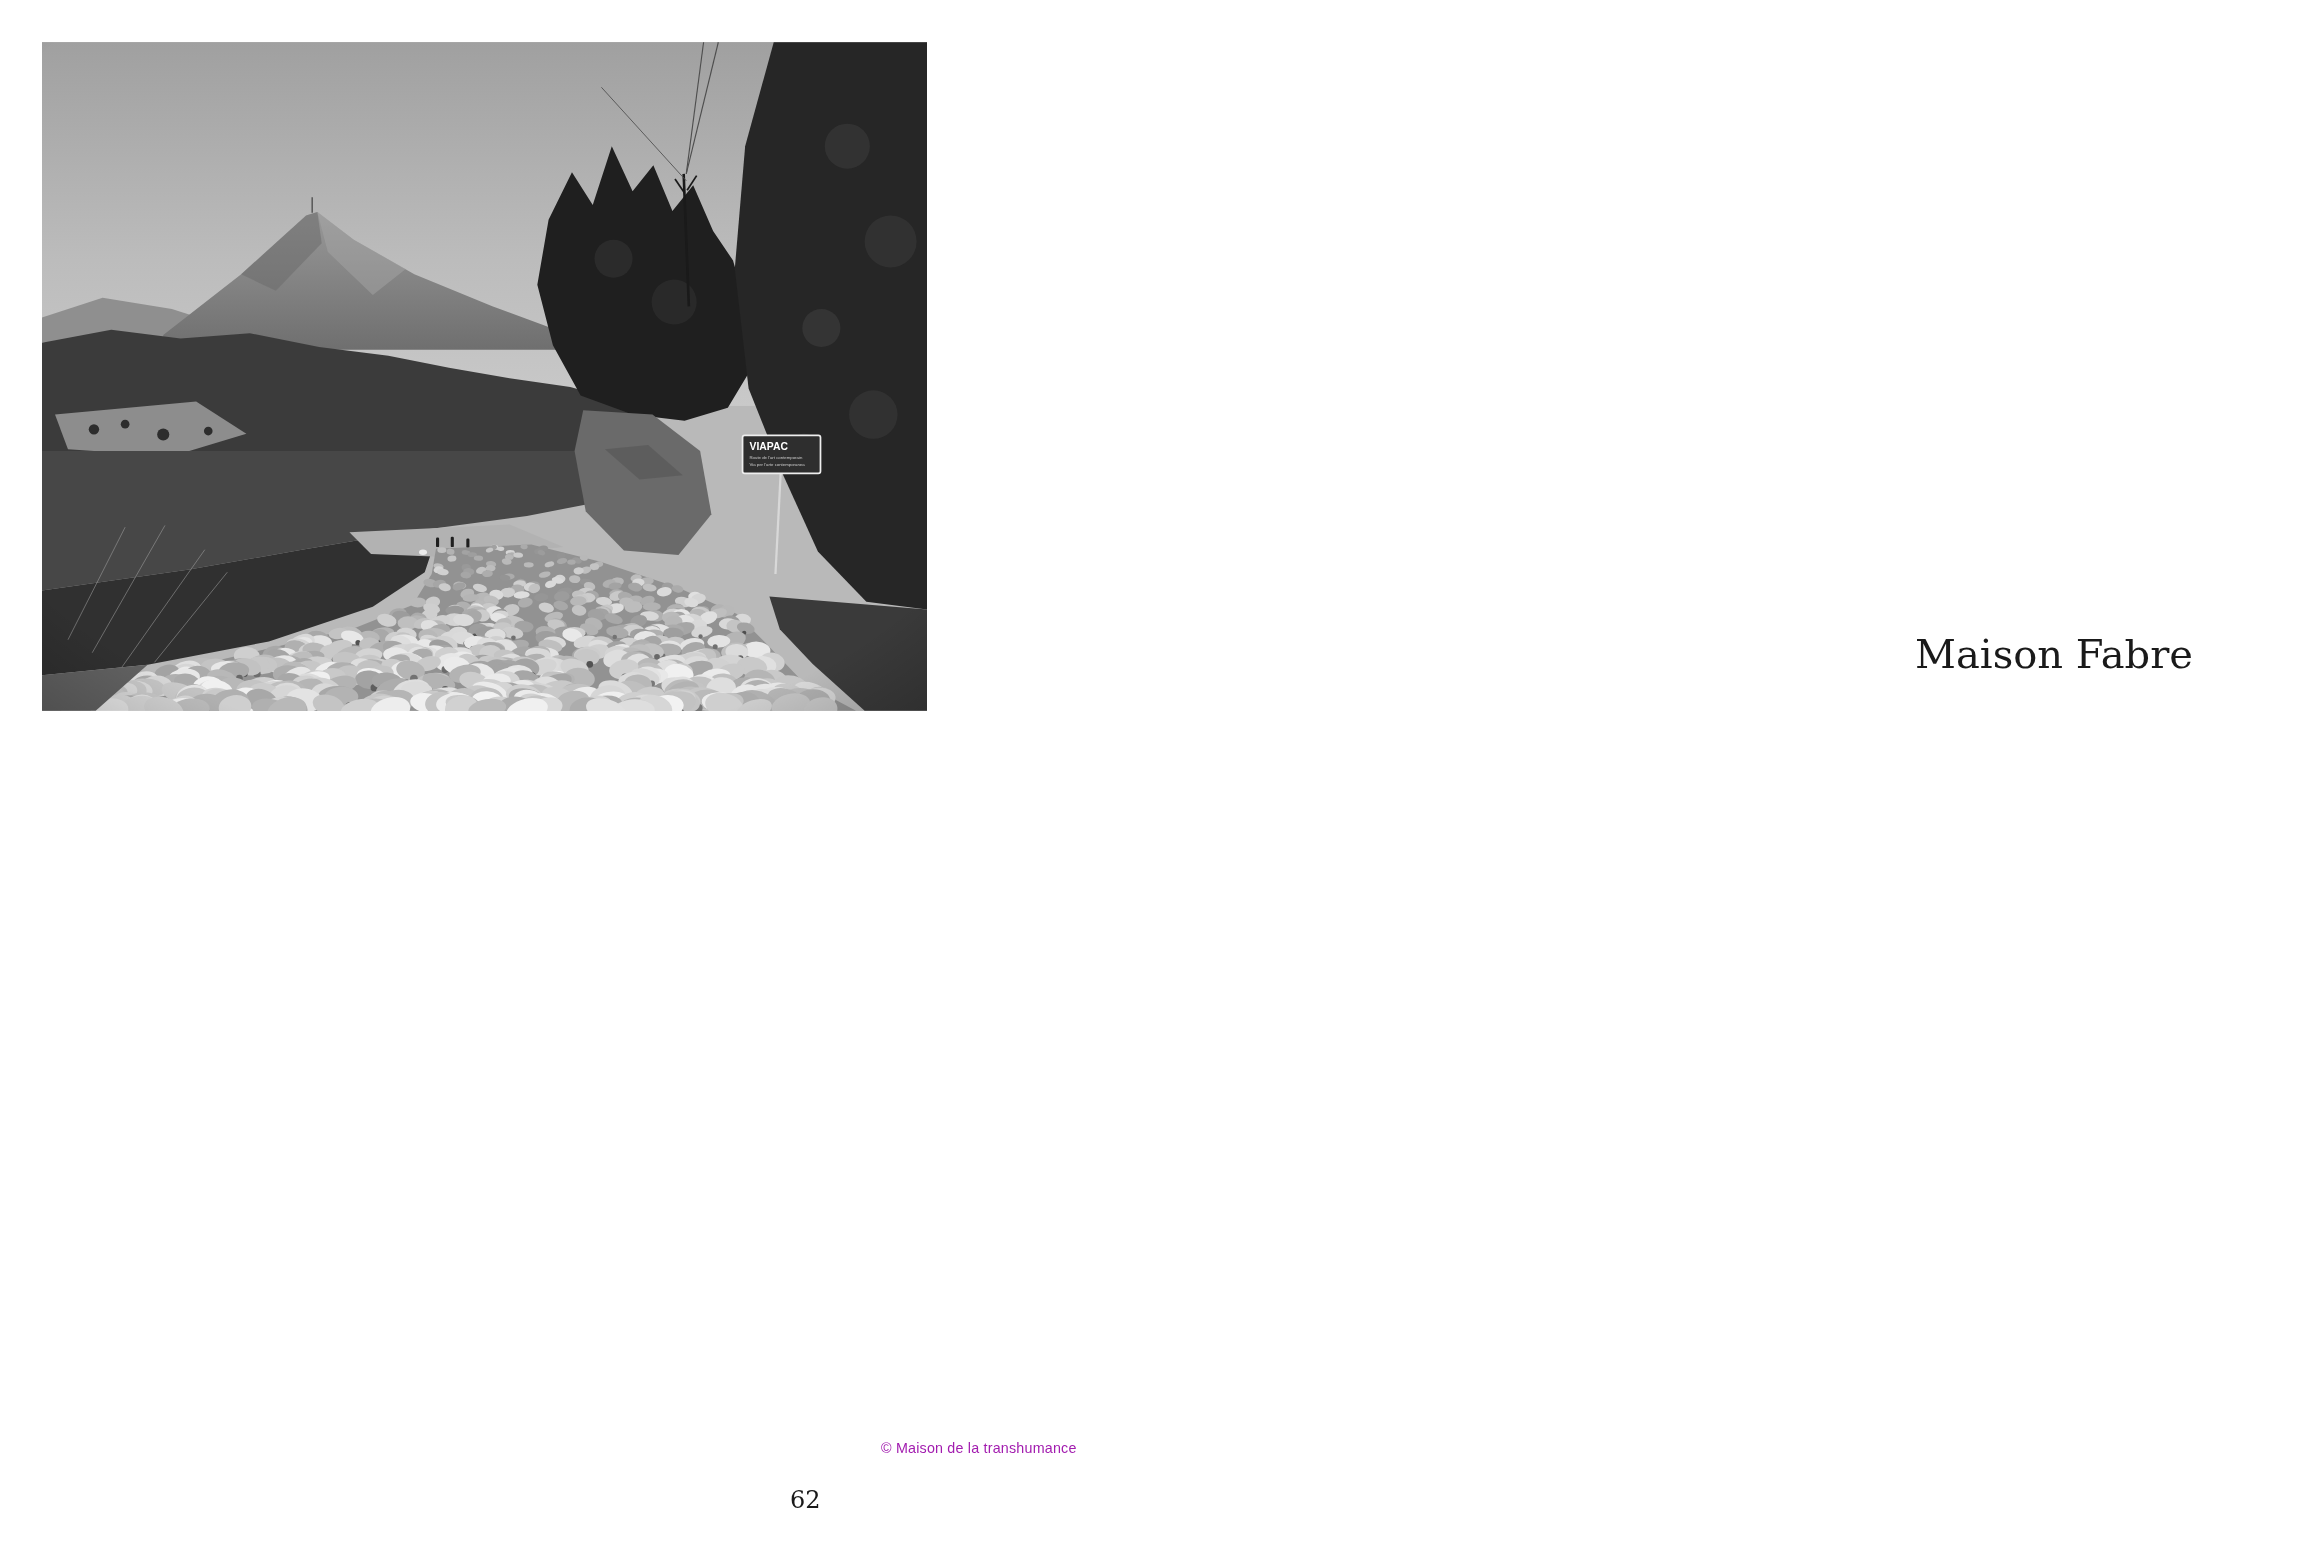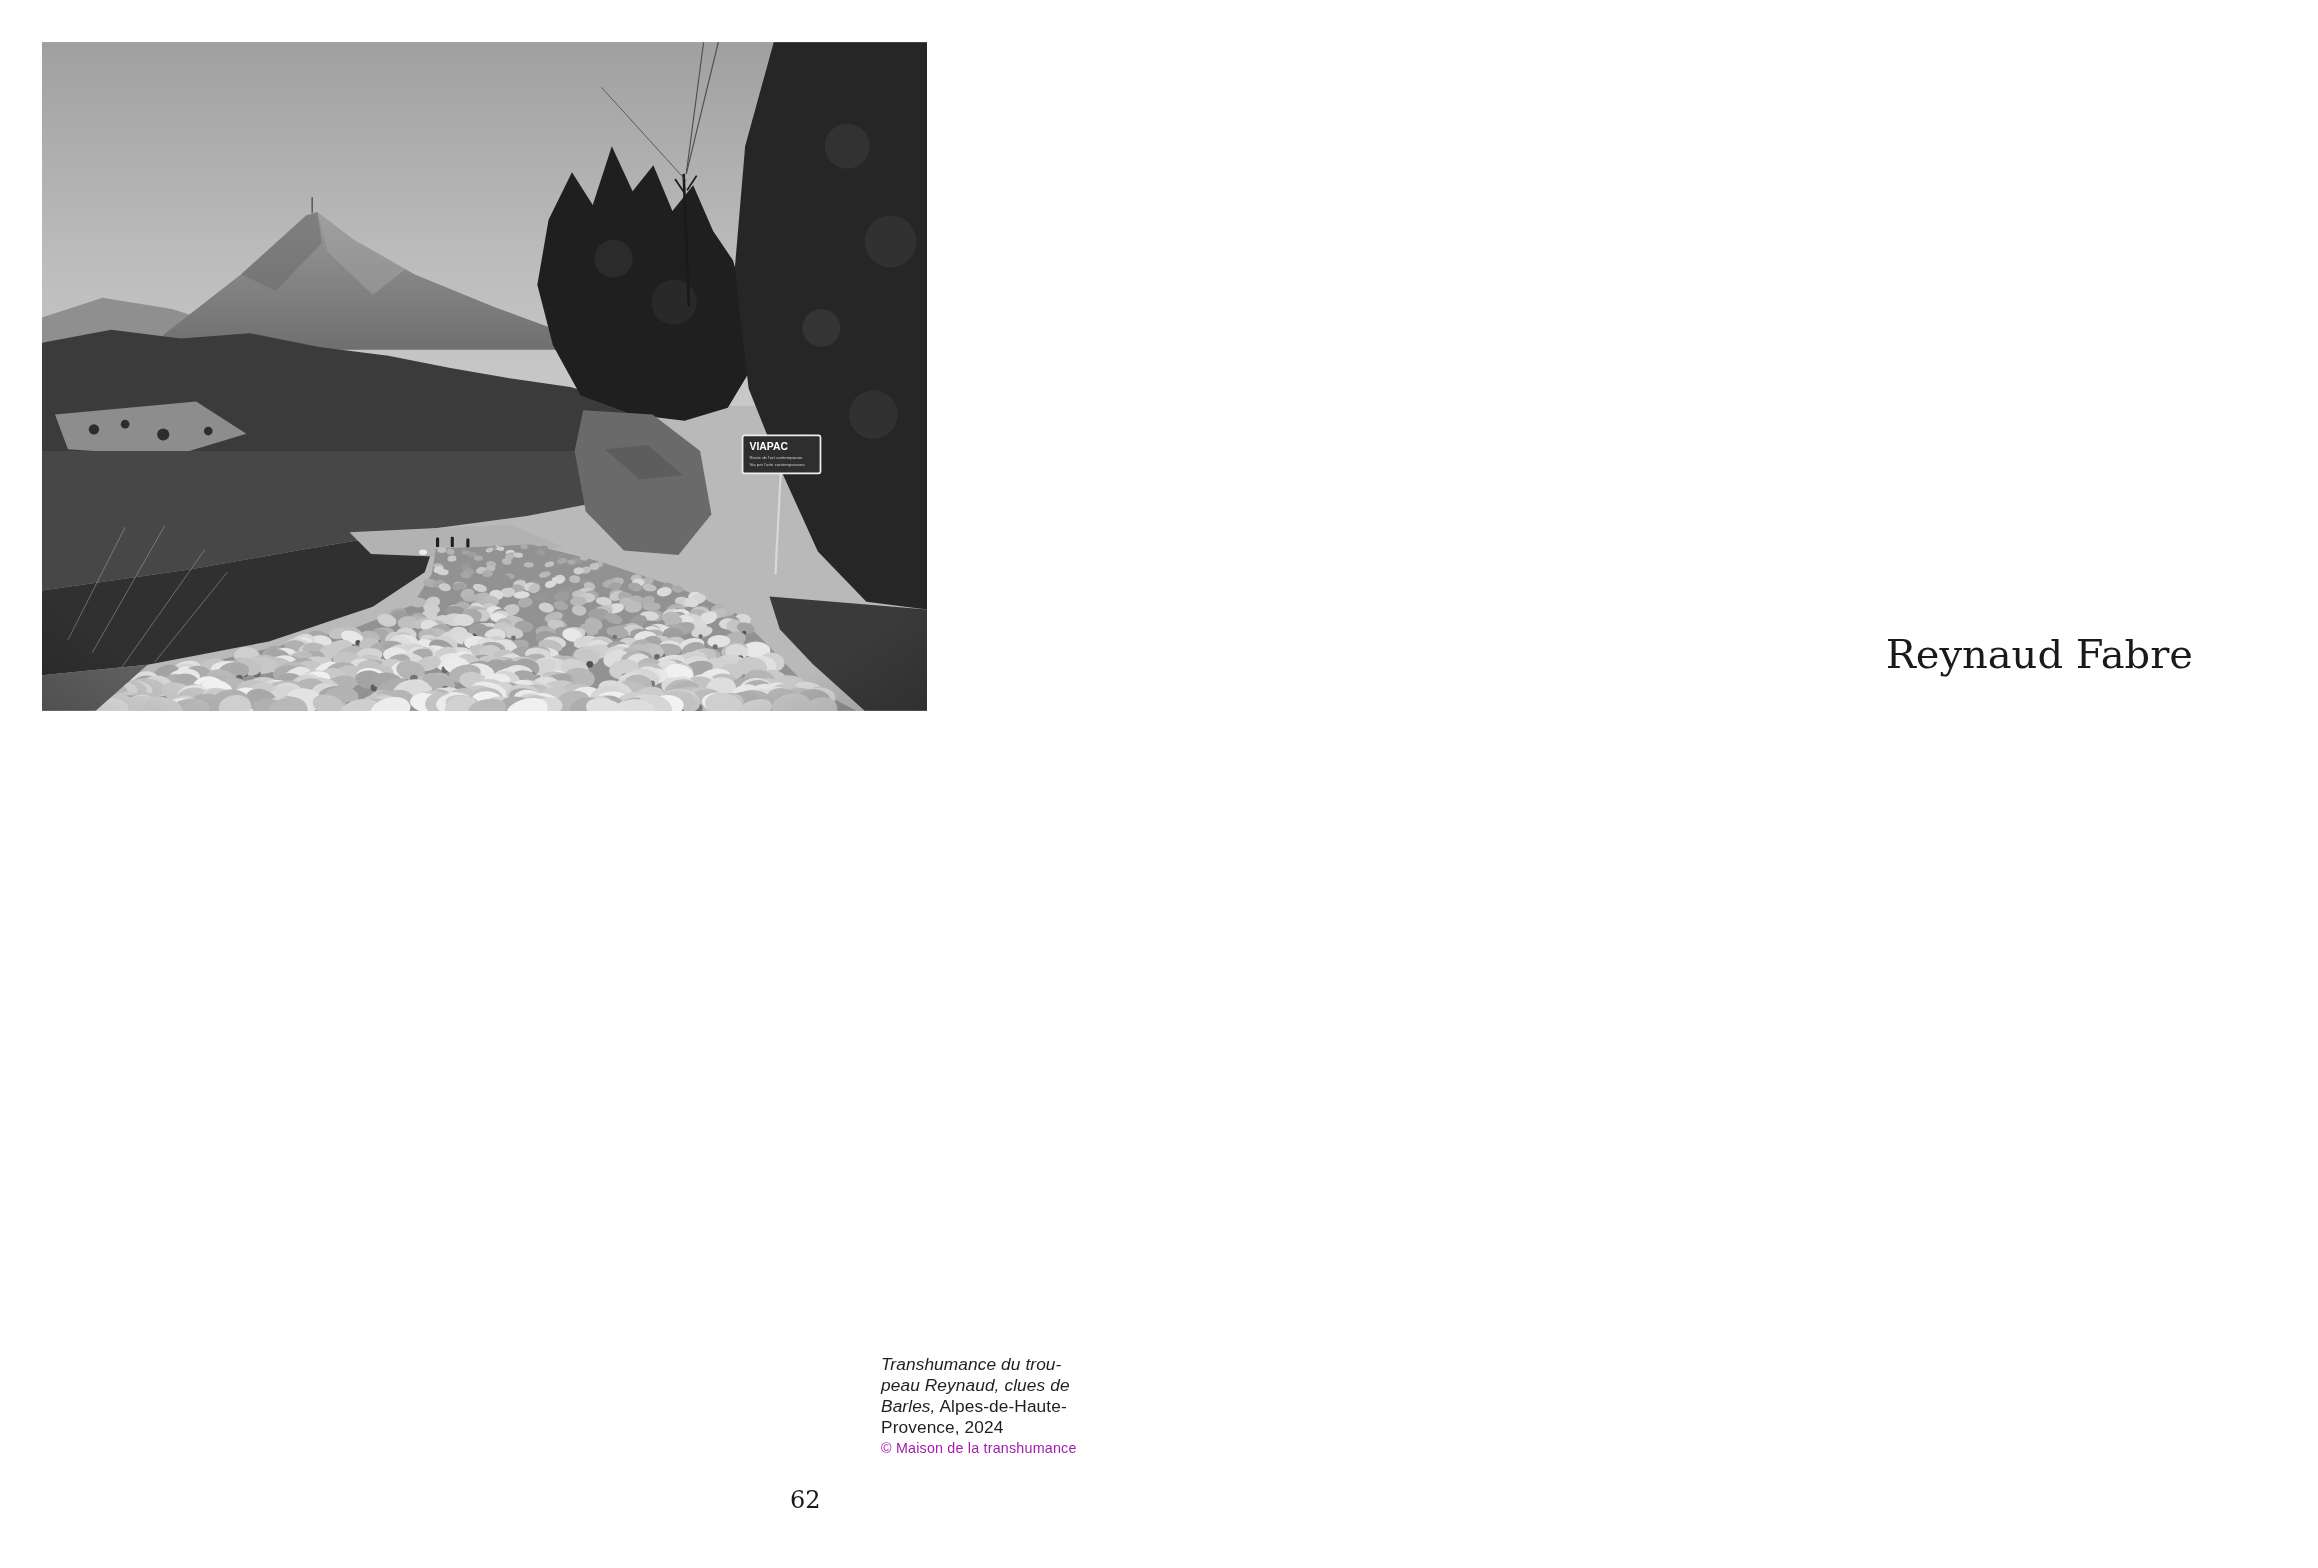--- a/index.html
+++ b/index.html
@@ -1044,29 +1044,23 @@
           <rect x="809" y="454" width="90" height="44" rx="2.5" fill="#2e2e2e" stroke="#eeeeee" stroke-width="2"></rect>
           <text x="817" y="471" font-family="Liberation Sans, sans-serif" font-size="12" font-weight="bold" fill="#ffffff">VIAPAC</text>
           <text x="817" y="481" font-family="Liberation Sans, sans-serif" font-size="5" fill="#cccccc">Route de l'art contemporain</text>
           <text x="817" y="489" font-family="Liberation Sans, sans-serif" font-size="5" fill="#cccccc">Via per l'arte contemporanea</text>
         </g>
 
         <rect x="0" y="0" width="1022" height="772" fill="url(#g-vig)"></rect>
       </svg>
     </figure>
 
-    <div class="caption" id="caption-block">
-        <div class="cap-line"><i>Transhumance du trou-</i></div>
-        <div class="cap-line"><i>peau Reynaud, clues de</i></div>
-        <div class="cap-line"><i>Barles,</i><span> Alpes-de-Haute-</span></div>
-        <div class="cap-line"><span>Provence, 2024</span></div>
-      </div>
     <div class="caption-credit">© Maison de la transhumance</div>
     <div class="folio folio-left">62</div>
   </div>
 
   <div class="page page-right">
 
-    <div class="author">Reynaud Fabre</div>
+    <div class="author">Maison Fabre</div>
 
   </div>
 </div>
 
 
 </body></html>

